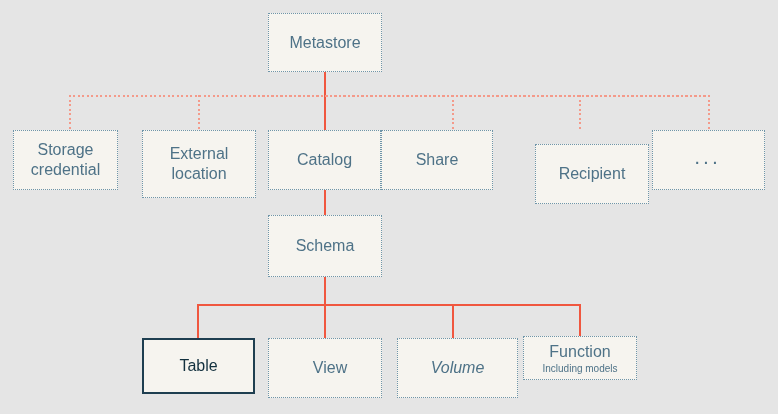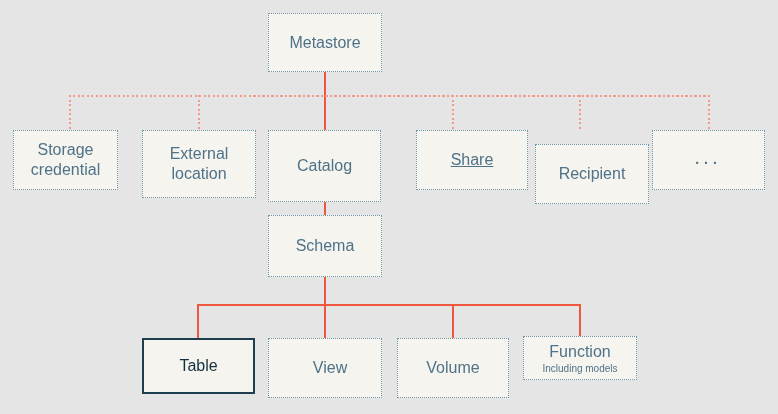--- a/index.html
+++ b/index.html
@@ -85,34 +85,34 @@
   <div class="line-solid-v" style="left:197px; top:304px; height:34px;"></div>
   <div class="line-solid-v" style="left:452px; top:304px; height:34px;"></div>
   <div class="line-solid-v" style="left:579px; top:304px; height:34px;"></div>
 
   <div class="node" style="left:268px; top:13px;  width:114px; height:59px;">Metastore</div>
 
   <div class="node" style="left:13px;  top:130px; width:105px; height:60px;">Storage credential</div>
 
   <div class="node" style="left:142px; top:130px; width:114px; height:68px;">External location</div>
 
-  <div class="node" style="left:268px; top:130px; width:113px; height:72px;">Catalog</div>
+  <div class="node" style="left:268px; top:130px; width:113px; height:60px;">Catalog</div>
 
-  <div class="node" style="left:416px; top:130px; width:112px; height:60px;text-decoration:underline;">Share</div>
+  <div class="node" style="left:381px; top:130px; width:112px; height:60px;">Share</div>
 
   <div class="node" style="left:523px; top:144px; width:114px; height:60px;margin-left:12px;">Recipient</div>
 
   <div class="node ellipsis-node" style="left:652px; top:130px; width:113px; height:60px;">...</div>
 
   <div class="node" style="left:268px; top:215px; width:114px; height:62px;">Schema</div>
 
   <div class="node highlight" style="left:142px; top:338px; width:113px; height:56px;">Table</div>
 
   <div class="node" style="left:268px; top:338px; width:114px; height:60px;padding-left:16px;">View</div>
 
-  <div class="node" style="left:397px; top:338px; width:112px; height:60px;">Volume</div>
+  <div class="node" style="left:397px; top:338px; width:121px; height:60px;font-style:italic;">Volume</div>
 
   <div class="node" style="left:523px; top:336px; width:114px; height:44px;">
     <span>Function</span>
     <span class="sub">Including models</span>
   </div>
 
 </div>
 
 </body></html>

